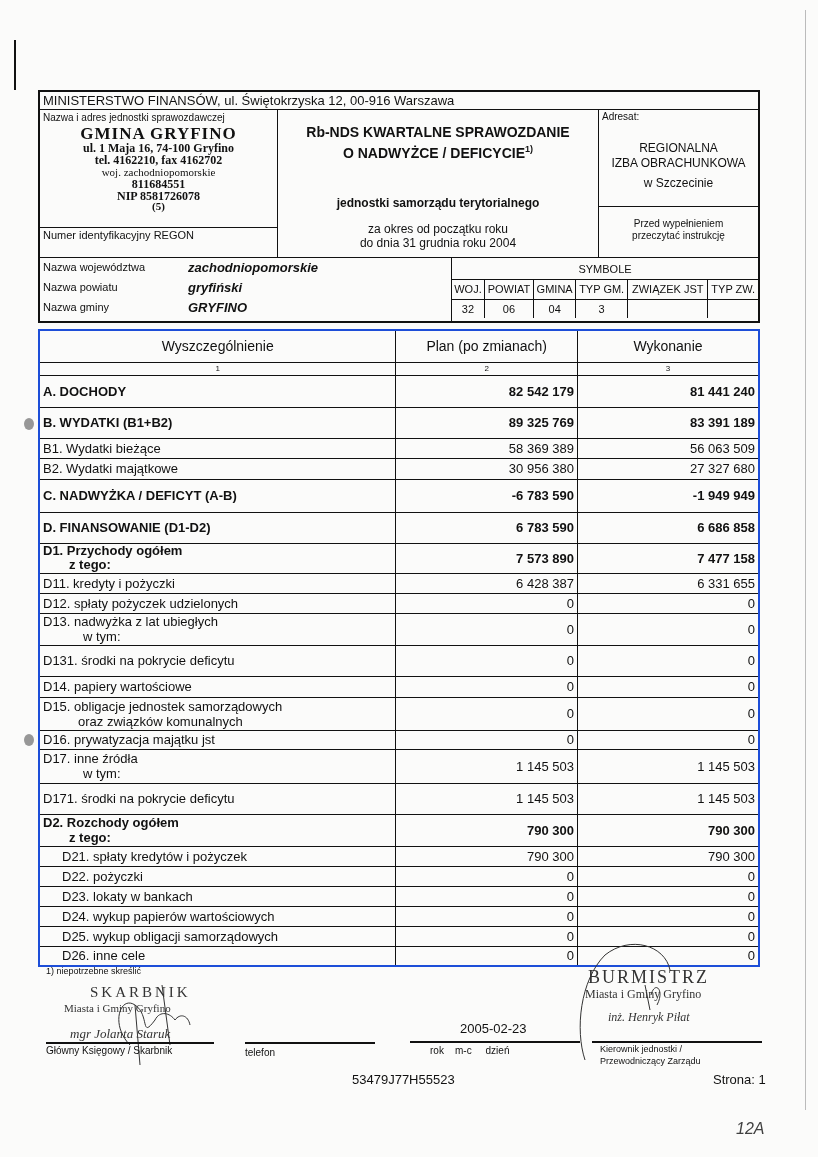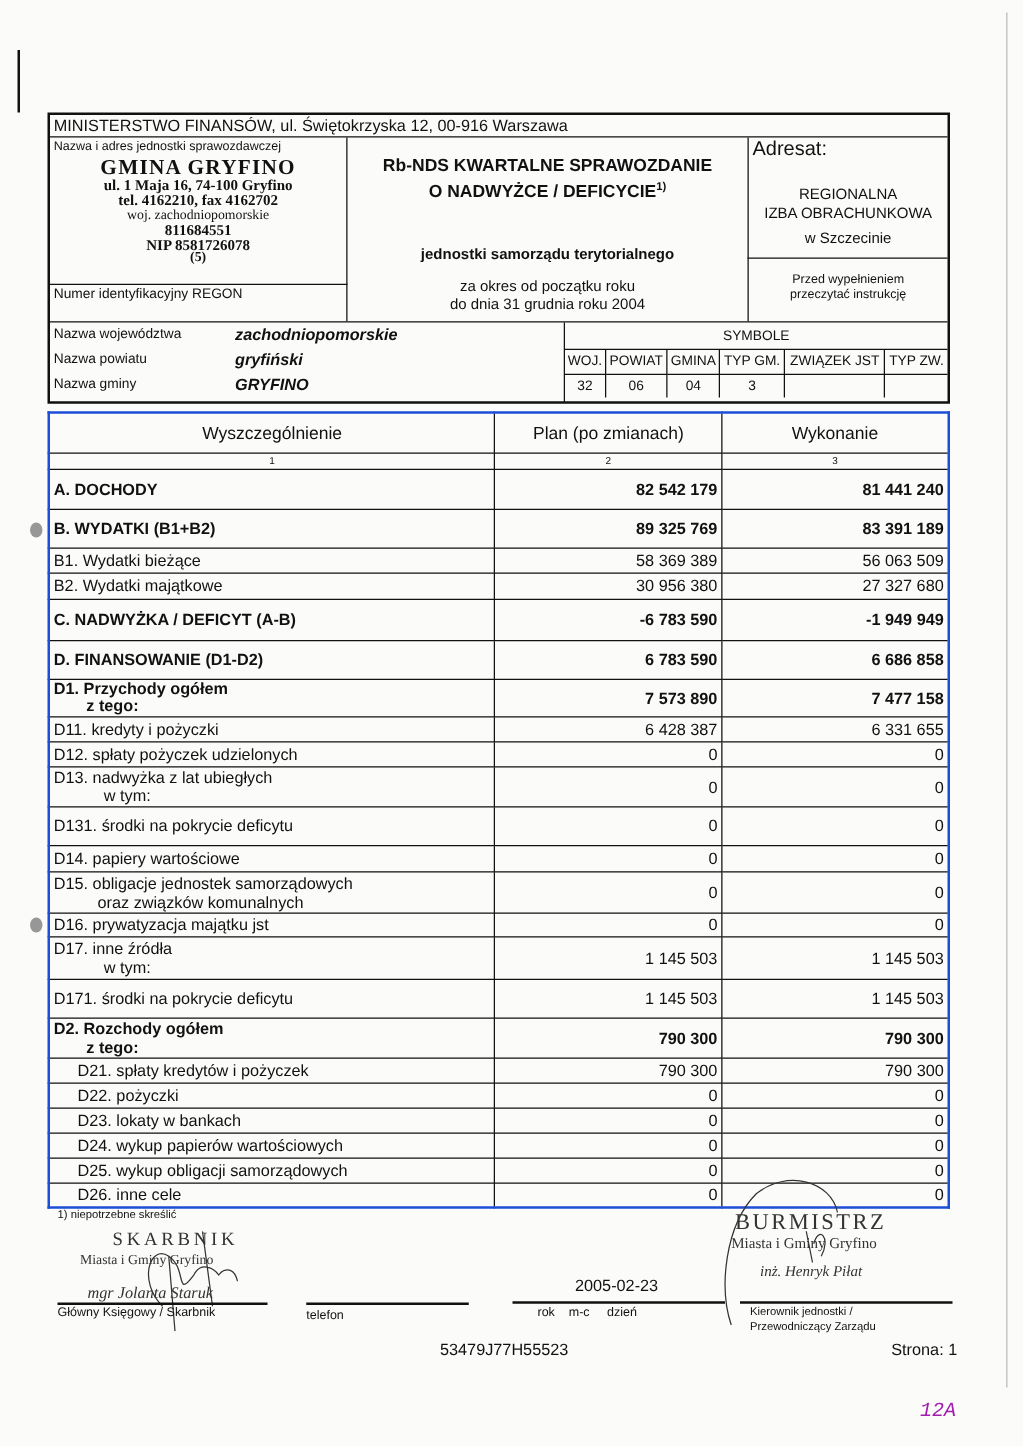--- a/index.html
+++ b/index.html
@@ -26,21 +26,21 @@
 
   #title-box { position: absolute; left: 238px; top: 18px; width: 320px; height: 147px; text-align: center; }
   #title-1 { font-size: 14px; font-weight: bold; margin-top: 14px; line-height: 17px; }
   #title-2 { font-size: 14px; font-weight: bold; line-height: 17px; }
   #title-2 sup { font-size: 9px; }
   #title-sub { font-size: 12px; font-weight: bold; margin-top: 34px; }
   #title-period1 { font-size: 12px; margin-top: 12px; line-height: 14px; }
   #title-period2 { font-size: 12px; line-height: 14px; }
 
   #adresat-box { position: absolute; left: 558px; top: 18px; width: 160px; height: 97px; border-left: 1.5px solid #111; border-bottom: 1.5px solid #111; text-align: center; }
-  #adresat-label { font-size: 16px; text-align: left; padding: 1px 3px; }
+  #adresat-label { font-size: 10px; text-align: left; padding: 1px 3px; }
   #adresat-1 { font-size: 12px; margin-top: 18px; line-height: 15px; }
   #adresat-2 { font-size: 12px; line-height: 15px; }
   #adresat-3 { font-size: 12px; margin-top: 5px; }
   #instr-box { position: absolute; left: 558px; top: 115px; width: 160px; height: 50px; border-left: 1.5px solid #111; text-align: center; font-size: 10px; padding-top: 11px; line-height: 12px; }
 
   #names-box { position: absolute; left: 0; top: 165px; width: 718px; height: 64px; border-top: 1.5px solid #111; }
   .name-row { position: absolute; left: 0; height: 20px; width: 400px; font-size: 11px; }
   .name-row .lbl { position: absolute; left: 3px; top: 3px; }
   .name-row .val { position: absolute; left: 148px; top: 2px; font-size: 13px; font-weight: bold; font-style: italic; }
   #symbole { position: absolute; left: 411px; top: 0; width: 307px; height: 64px; border-left: 1.5px solid #111; }
@@ -68,21 +68,21 @@
   #skarbnik-2 { left: 64px; top: 1002px; font-size: 11px; }
   #skarbnik-3 { left: 70px; top: 1026px; font-size: 13px; font-style: italic; }
   #burm-1 { left: 588px; top: 967px; font-size: 18px; letter-spacing: 2px; }
   #burm-2 { left: 585px; top: 987px; font-size: 12px; }
   #burm-3 { left: 608px; top: 1010px; font-size: 12px; font-style: italic; }
   .sig-line { position: absolute; height: 1.5px; background: #111; }
   .sig-caption { position: absolute; font-size: 10px; text-align: left; }
   #date-val { position: absolute; left: 460px; top: 1021px; font-size: 13px; }
   #doc-id { position: absolute; left: 352px; top: 1072px; font-size: 13px; }
   #page-num { position: absolute; left: 713px; top: 1072px; font-size: 13px; }
-  #handwritten { position: absolute; left: 736px; top: 1120px; font-size: 16px; font-family: Liberation Mono, monospace; font-style: italic; color: #a21caf; }
+  #handwritten { position: absolute; left: 736px; top: 1120px; font-size: 16px; font-family: Liberation Sans, sans-serif; font-style: italic; color: #404040; }
 </style>
 </head>
 <body>
 
 <div class="line" style="left:14px;top:40px;width:1.5px;height:50px;"></div>
 <div class="line" style="left:805px;top:10px;width:1px;height:1100px;background:#bbb;"></div>
 
 <div id="hdr">
   <div id="ministry">MINISTERSTWO FINANSÓW, ul. Świętokrzyska 12, 00-916 Warszawa</div>
 

